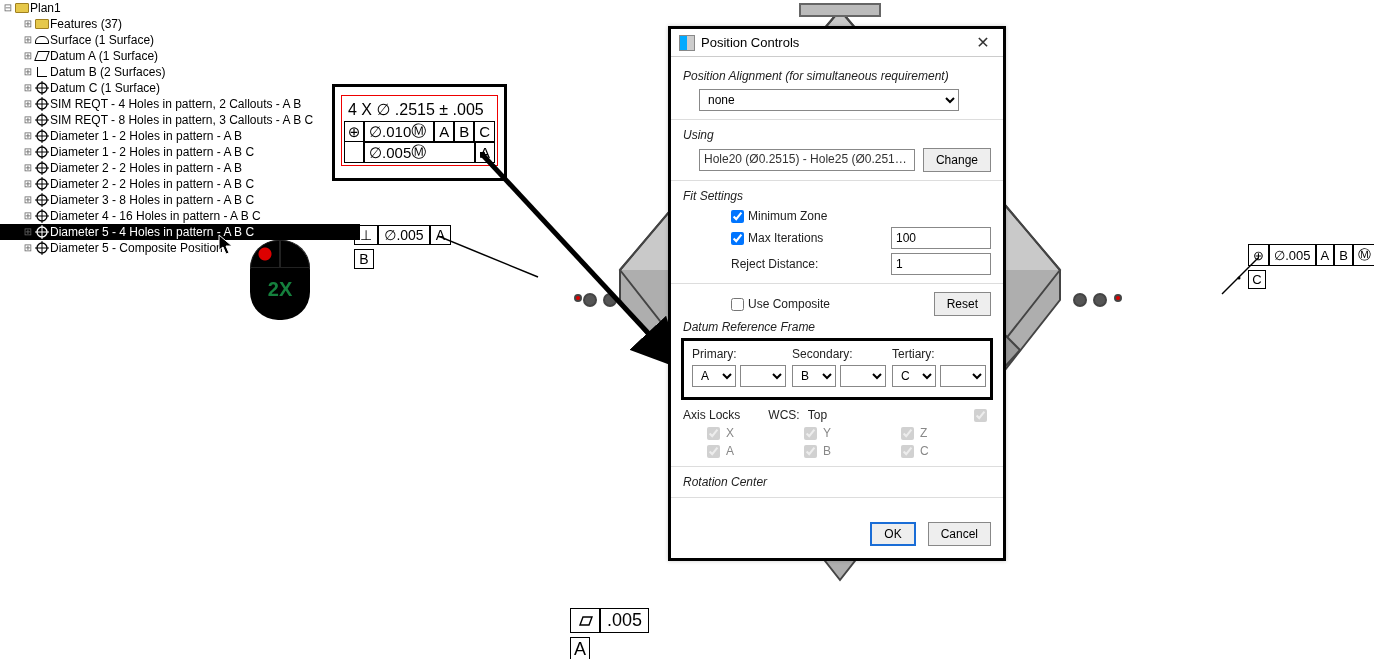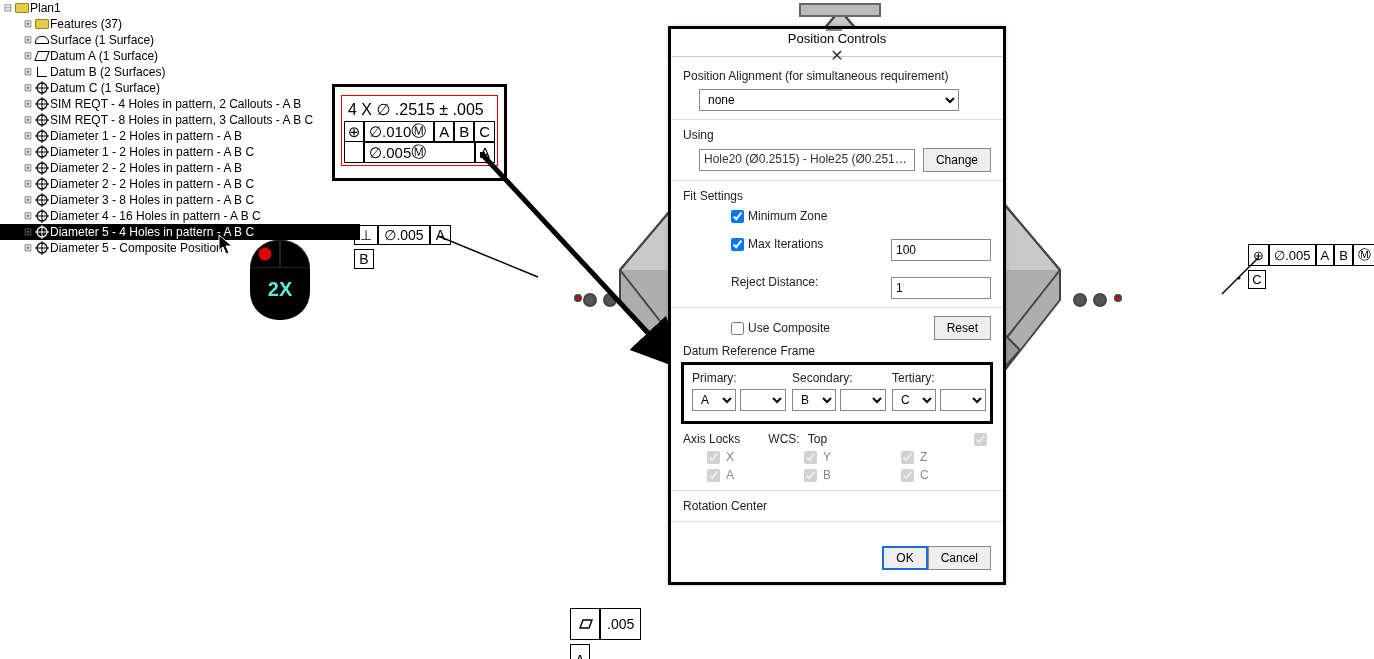--- a/index.html
+++ b/index.html
@@ -19,83 +19,83 @@
   .tree-row .expander { width:12px; text-align:center; color:#666; font-size:10px;}
   .tree-row .icon { width:16px; display:inline-flex; justify-content:center; align-items:center; }
   .indent1 { padding-left: 22px; }
   .selected { background:#000; color:#fff; }
   .folder-ico { width:14px; height:10px; background:#e6c84a; border:1px solid #a08020; border-radius:1px;}
   .plan-ico { width:14px; height:10px; background:#e6c84a; border:1px solid #a08020; border-radius:1px;}
   .surf-ico { width:14px; height:8px; border:1px solid #000; border-radius:6px 6px 0 0; }
   .datum-ico { width:12px; height:10px; border:1px solid #000; transform:skewX(-20deg);}
   .perp-ico { width:10px; height:10px; border-left:1px solid #000; border-bottom:1px solid #000;}
   .cursor-arrow { position:absolute; left:218px; top:234px;}
-  .mouse-widget { position:absolute; left:250px; top:240px; width:60px; height:80px; background:#000; border-radius:30px 30px 28px 28px; color:#5eead4; text-align:center;}
+  .mouse-widget { position:absolute; left:250px; top:240px; width:60px; height:80px; background:#000; border-radius:30px 30px 28px 28px; color:#15803d; text-align:center;}
   .mouse-widget .btns { display:flex; height:28px;}
   .mouse-widget .btn { flex:1; border:1px solid #222;}
   .mouse-widget .btn.l { background:radial-gradient(circle at center,#d00 0,#d00 6px,#000 7px); border-radius:28px 0 0 0;}
   .mouse-widget .btn.r { border-radius:0 28px 0 0;}
   .mouse-widget .lbl { font-weight:bold; font-size:20px; margin-top:10px;}
   
   .fcf-box { position:absolute; left:332px; top:84px; width:175px; border:3px solid #000; padding:8px 6px 12px 6px; }
   .fcf-inner { border:1px solid #e00; padding:2px;}
   .fcf-row { display:flex; align-items:stretch; }
   .fcf-cell { border:1px solid #000; padding:0 4px; font-size:15px; display:flex; align-items:center; justify-content:center;}
   .fcf-title { padding:2px 4px; font-size:16px;}
   .arrow { position:absolute; pointer-events:none; }
   
   .perp-call { position:absolute; left:354px; top:225px; }
   .perp-call .row1 { display:flex; }
   .perp-call .cell { border:1.5px solid #000; padding:1px 5px; font-size:14px; display:flex; align-items:center; }
   .perp-call .row2 .cell { width:20px; justify-content:center; margin-top:4px;}
   
   .flat-call { position:absolute; left:570px; top:608px; }
   .flat-call .row1 { display:flex;}
-  .flat-call .cell { border:1.5px solid #000; padding:7px 6px; font-size:14px; display:flex; align-items:center;}
+  .flat-call .cell { border:1.5px solid #000; padding:1px 6px; font-size:18px; display:flex; align-items:center;}
   .flat-call .row2 .cell { width:20px; justify-content:center; margin-top:4px;}
   
   .pos-call { position:absolute; left:1248px; top:244px;}
   .pos-call .row1 { display:flex;}
   .pos-call .cell { border:1.5px solid #000; padding:1px 4px; font-size:13px; display:flex; align-items:center;}
   .pos-call .row2 .cell { width:18px; justify-content:center; margin-top:4px;}
   
   .model { position:absolute; left:500px; top:0; width:680px; height:640px; z-index:-1;}
   .model svg { width:100%; height:100%; }
   
   .dialog { position:absolute; left:668px; top:26px; width:338px; border:3px solid #000; background:#fff; box-shadow:0 0 4px rgba(0,0,0,.2);}
-  .dlg-title { display:flex; align-items:center; height:28px; padding:0 8px; border-bottom:1px solid #ccc; background:#fff;flex-direction:column;}
+  .dlg-title { display:flex; align-items:center; height:28px; padding:0 8px; border-bottom:1px solid #ccc; background:#fff;}
   .dlg-title .ico { width:16px; height:16px; margin-right:6px; background:linear-gradient(90deg,#0af 50%,#ccc 50%); border:1px solid #888;}
   .dlg-title .txt { flex:1; font-size:13px;}
   .dlg-title .close { width:24px; text-align:center; font-size:16px; cursor:pointer; color:#333;}
   .dlg-body { padding:8px 12px; font-size:12px; color:#222;}
   .group { margin-bottom:8px; }
-  .group-title { margin:4px 0 6px 0; }
+  .group-title { margin:4px 0 6px 0;font-style:italic; }
   .hr { border-top:1px solid #ddd; margin:2px -12px 8px -12px;}
   .row { display:flex; align-items:center; gap:8px; margin:4px 0;}
   .row label { white-space:nowrap;padding-left:32px; }
   .inset { padding-left:16px;}
   select, input[type=text] { font:inherit; border:1px solid #888; background:#fff; padding:2px 4px; height:22px;}
   select { height:22px;}
-  input[type=text].num { width:70px; text-align:left;margin-top:12px;}
+  input[type=text].num { width:70px; text-align:left;}
   .ro { background:#fff; border:1px solid #888; padding:2px 4px; height:22px; flex:1; color:#333; overflow:hidden; white-space:nowrap; text-overflow:ellipsis;}
   button { font:inherit; border:1px solid #888; background:#eee; padding:2px 12px; height:24px; cursor:pointer;}
   button.primary { border:2px solid #1a6dd6;}
   input[type=checkbox] { margin:0 4px 0 0; vertical-align:middle;}
   .drf-box { border:3px solid #000; padding:6px 8px 10px 8px; margin:2px -2px 6px -2px;}
   .drf-grid { display:flex; gap:6px; }
   .drf-col { flex:1;}
   .drf-col .lbl { margin-bottom:4px;}
   .drf-col .ctrls { display:flex; gap:4px;}
   .drf-col select { width:44px;}
   .drf-col select.mod { width:46px;}
   .axis-grid { display:flex; gap:70px; margin:4px 0 0 24px;}
   .axis-grid label { display:flex; align-items:center; gap:2px;}
   .axis-grid input { accent-color:#0a64c2;}
   .axis-grid.dim label, .axis-row.dim { color:#888;}
-  .footer { display:flex; justify-content:flex-end; gap:0; padding:8px 12px 12px 0; }
+  .footer { display:flex; justify-content:flex-end; gap:12px; padding:8px 12px 12px 0; }
   .disabled { color:#999;}
 </style>
 </head>
 <body>
 
 <div class="model">
 <svg viewBox="0 0 680 640" xmlns="http://www.w3.org/2000/svg">
   <g fill="none" stroke="#444" stroke-width="2">
     <path d="M120 270 L340 10 L560 270 L340 550 Z" fill="#c9c9c9"></path>
     <path d="M120 270 L120 300 L340 580 L560 300 L560 270" fill="#aeaeae"></path>

